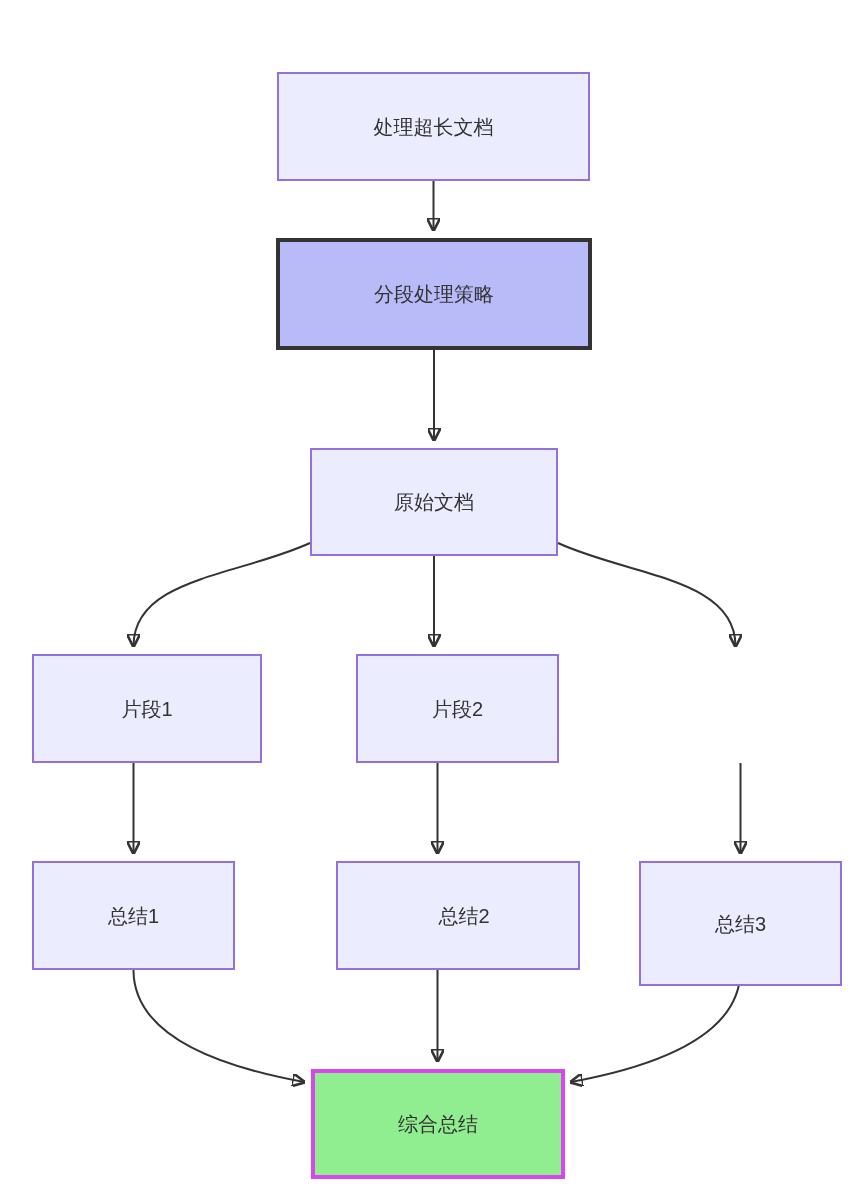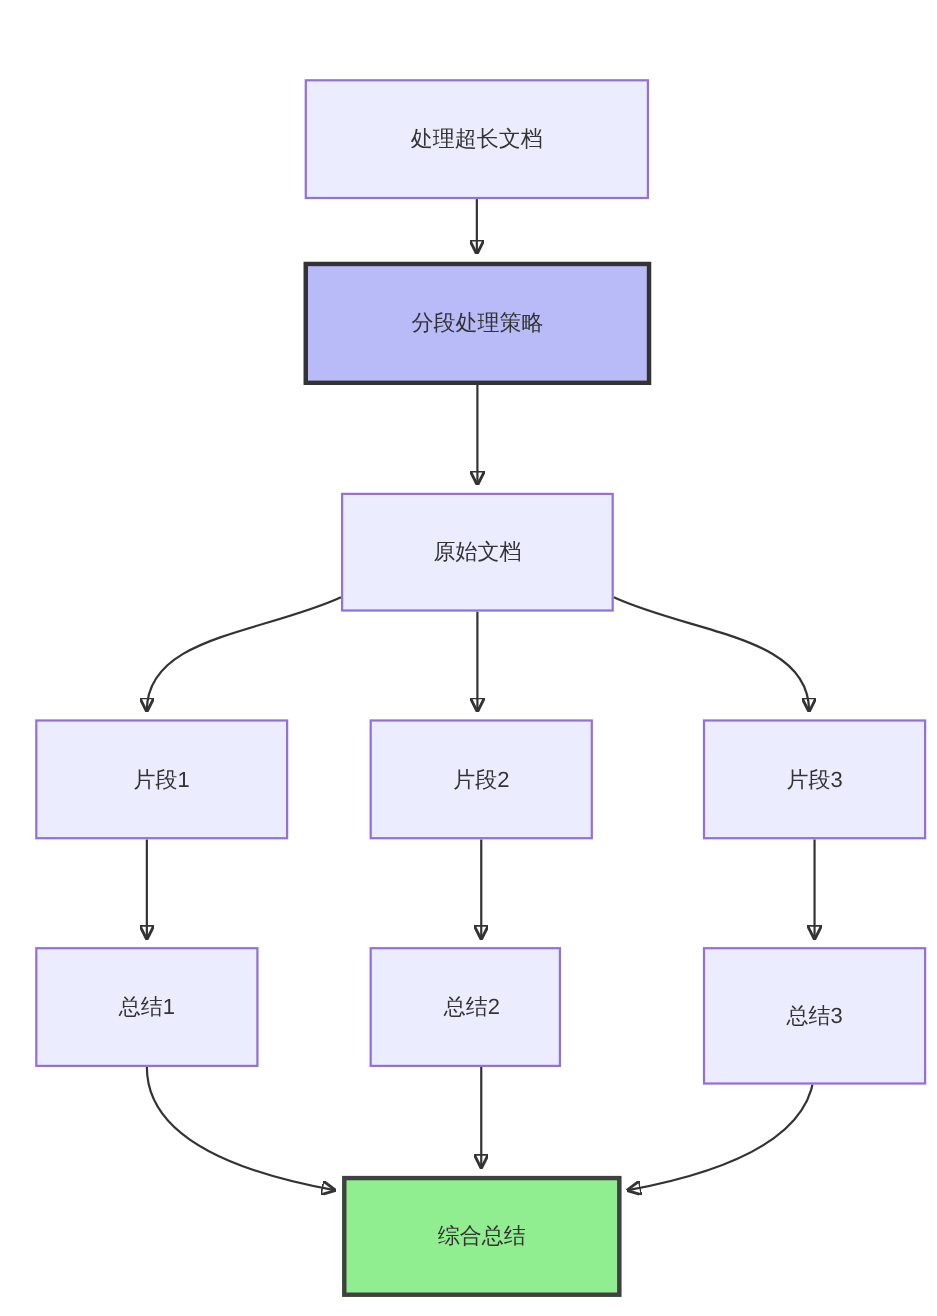--- a/index.html
+++ b/index.html
@@ -40,31 +40,31 @@
     line-height: 1.2;
     text-align: center;
     white-space: nowrap;
   }
   .node--highlight {
     background: #B8BBF8;
     border: 4px solid #333333;
   }
   .node--result {
     background: #90EE90;
-    border: 4px solid #404040;
+    border: 4px solid #d946ef;
   }
   
   #node-a  { left: 277px; top: 32px;   width: 313px; height: 109px; margin-top: 40px; }
   #node-b  { left: 276px; top: 238px;  width: 316px; height: 112px; }
   #node-c  { left: 310px; top: 448px;  width: 248px; height: 108px; }
   #node-d1 { left: 32px;  top: 654px;  width: 230px; height: 109px; }
-  #node-d2 { left: 336px; top: 654px;  width: 203px; height: 109px; }
+  #node-d2 { left: 356px; top: 654px;  width: 203px; height: 109px; }
   #node-d3 { left: 639px; top: 654px;  width: 203px; height: 109px; }
   #node-e1 { left: 32px;  top: 861px;  width: 203px; height: 109px; text-align: center; }
-  #node-e2 { left: 336px; top: 861px;  width: 174px; height: 109px; padding-left: 12px; }
+  #node-e2 { left: 336px; top: 861px;  width: 244px; height: 109px; padding-left: 12px; }
   #node-e3 { left: 639px; top: 861px;  width: 203px; height: 125px; }
   #node-f  { left: 311px; top: 1069px; width: 254px; height: 110px; }
 </style>
 </head>
 <body>
 
 <div class="canvas">
 
   <svg class="edges" viewBox="0 0 852 1196" xmlns="http://www.w3.org/2000/svg">
     <defs>
@@ -88,21 +88,20 @@
   <div class="node" id="node-a">处理超长文档</div>
 
   <div class="node node--highlight" id="node-b">分段处理策略</div>
 
   <div class="node" id="node-c">原始文档</div>
 
   <div class="node" id="node-d1">片段1</div>
 
   <div class="node" id="node-d2">片段2</div>
 
-  <div class="node" id="node-d3">片段3</div>
 
   <div class="node" id="node-e1">总结1</div>
 
   <div class="node" id="node-e2">总结2</div>
 
   <div class="node" id="node-e3">总结3</div>
 
   <div class="node node--result" id="node-f">综合总结</div>
 
 </div>

